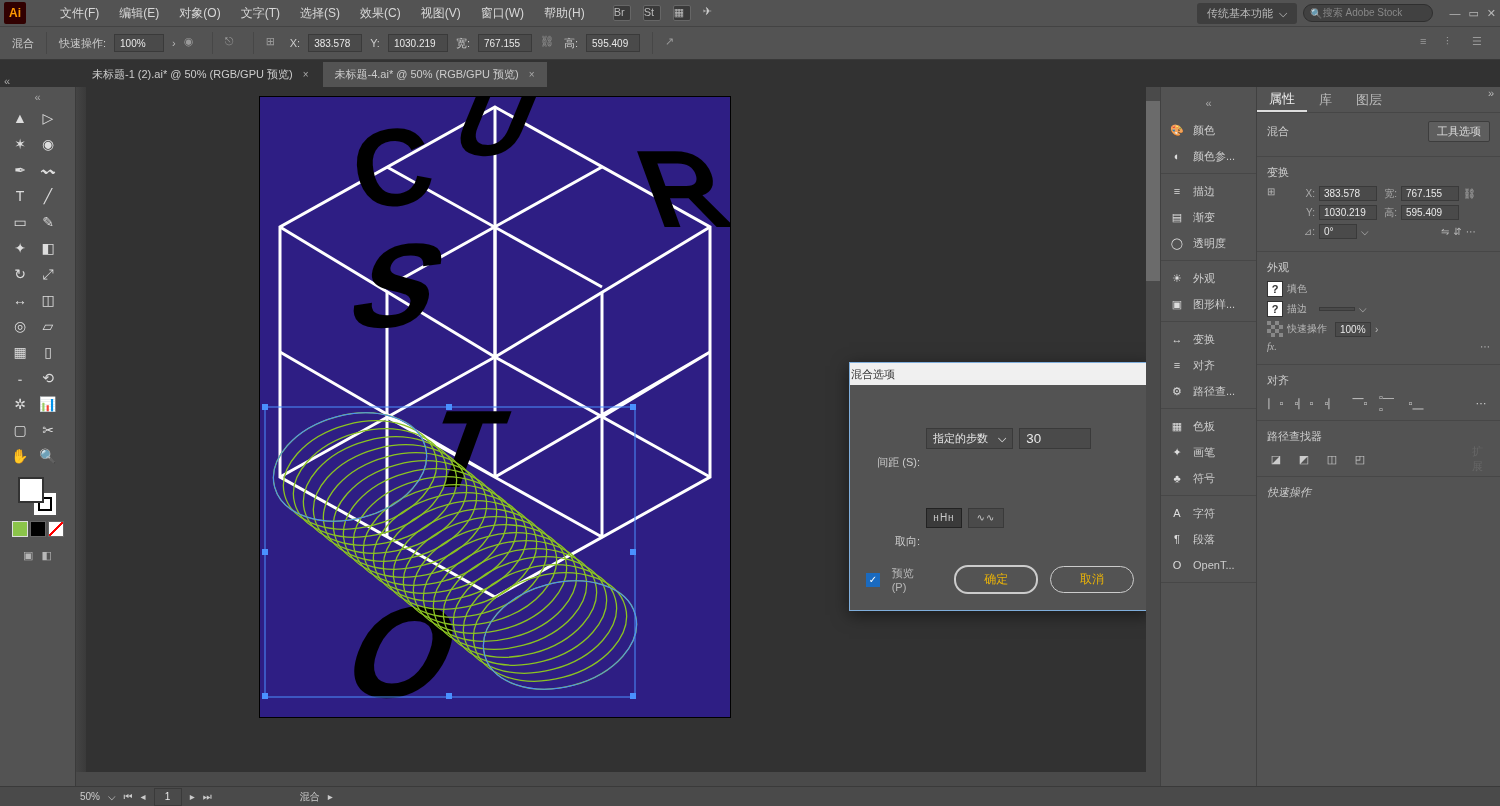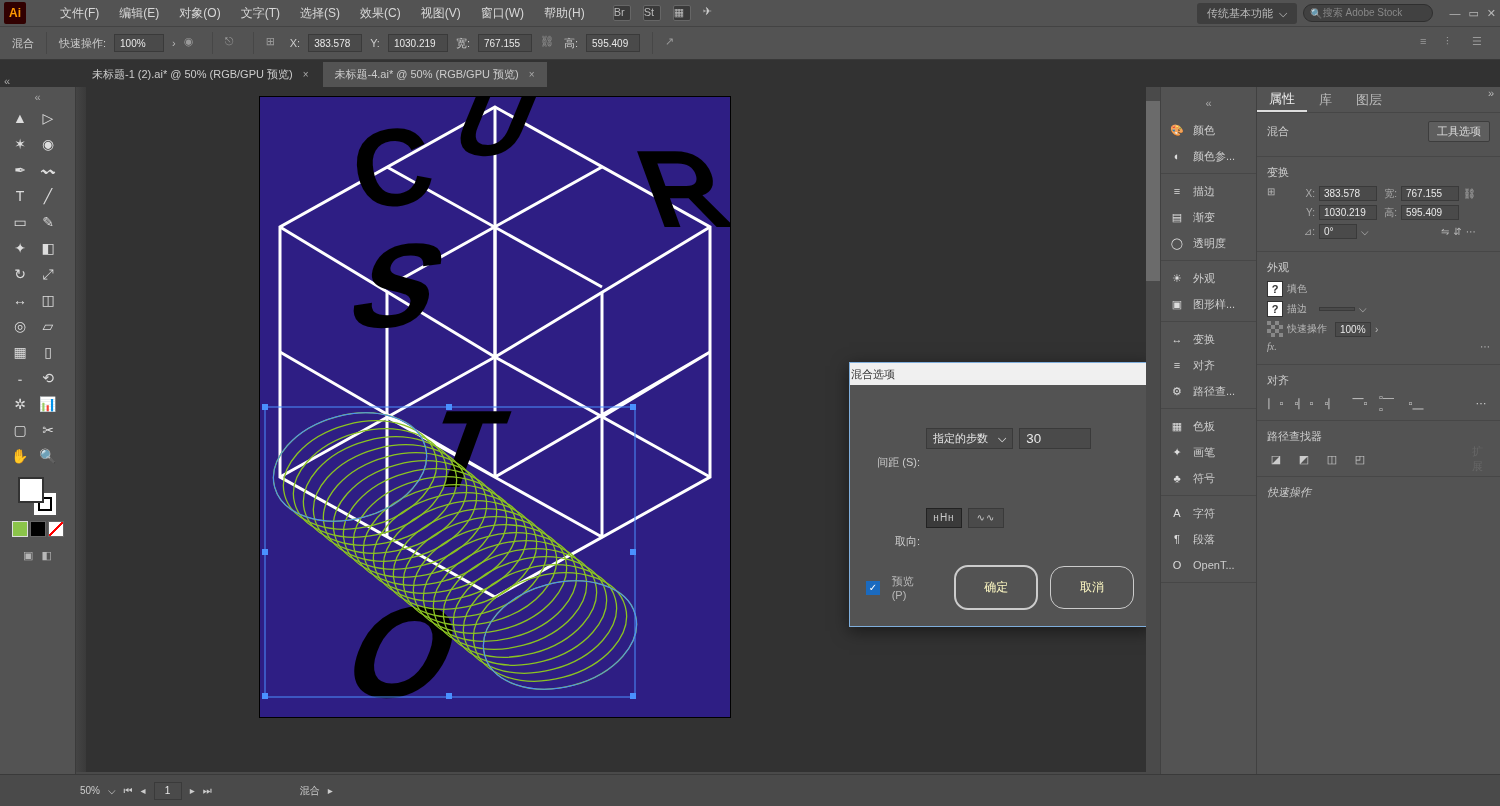--- a/index.html
+++ b/index.html
@@ -64,21 +64,21 @@
 .dialog .titlebar { height: 22px; background: #f0f0f0; display: flex; align-items: center; padding: 0 1px; color: #333; font-size: 11px; }
 .dialog .body { padding: 22px 16px 16px; }
 .dlg-row { display: flex; align-items: center; gap: 6px; margin-bottom: 16px; font-size: 11px; color: #ccc; }
 .dlg-row label { min-width: 54px; text-align: right; margin-top: 48px; }
 .dlg-select { background: #4a4a4a; border: 1px solid #3a3a3a; padding: 2px 6px; display: flex; align-items: center; gap: 10px; color: #e8e8e8; min-width: 78px; }
 .dlg-input { background: #4a4a4a; border: 1px solid #3a3a3a; padding: 2px 6px; color: #e8e8e8; width: 72px; }
 .orient-btn { width: 36px; height: 20px; background: #4a4a4a; border: 1px solid #3a3a3a; display:inline-flex; align-items:center; justify-content:center; font-size:10px; letter-spacing:1px;}
 .orient-btn.active { background: #3a3a3a; border-color: #222; }
 .dlg-btnrow { display: flex; align-items: center; gap: 12px; margin-top: 12px; }
 .dlg-check { width: 14px; height: 14px; background: #1a6abf; color: #fff; display: flex; align-items: center; justify-content: center; font-size: 10px; }
-.pill-btn { border: 1px solid #ccc; border-radius: 14px; padding: 12px 0; width: 86px; text-align: center; color: #fef9c3; font-size: 12px; cursor: pointer; }
+.pill-btn { border: 1px solid #ccc; border-radius: 14px; padding: 4px 0; width: 86px; text-align: center; color: #eab308; font-size: 12px; cursor: pointer; }
 .pill-btn.primary { border-width: 2px; }
 
 
 .right-dock { display: flex; }
 .icon-panel { width: 96px; background: #535353; border-left: 1px solid #414141; display: flex; flex-direction: column; padding-top: 10px; }
 .ip-group { border-bottom: 1px solid #474747; padding: 4px 8px;}
 .ip-item { display: flex; align-items: center; gap: 8px; height: 26px; color: #ccc; font-size: 11px; }
 .ip-icon { width: 16px; height: 16px; border-radius: 2px; display:flex; align-items:center; justify-content:center; color: #ddd;}
 
 .props-panel { width: 244px; background: #535353; border-left: 1px solid #414141; display: flex; flex-direction: column; }
@@ -92,21 +92,21 @@
 .pp-row label { color: #aaa; width: 16px; text-align: right;}
 .pp-num { background: #4a4a4a; border: 1px solid #3a3a3a; padding: 1px 4px; color: #e8e8e8; width: 58px; font-size: 10px; }
 .icon-grid { display: flex; gap: 10px; flex-wrap: wrap; }
 .ig { width: 18px; height: 18px; display:flex; align-items:center; justify-content:center; color:#ccc; }
 .dual-btn { display:flex; gap:10px; }
 .dual-btn .pp-btn { flex:1; text-align:center; padding:4px 0;}
 .q-swatch { width:16px; height:16px; background:#fff; color:#333; display:flex; align-items:center; justify-content:center; font-size:11px; font-weight:bold; border:1px solid #333;}
 .fx { font-style: italic; font-family: Georgia, serif; }
 
 
-.status { position: absolute; bottom: 0; left: 0; right: 0; height: 32px; background: #4a4a4a; display: flex; align-items: center; padding-left: 80px; gap: 8px; font-size: 10px; color: #ccc; border-top: 1px solid #3a3a3a;}
+.status { position: absolute; bottom: 0; left: 0; right: 0; height: 20px; background: #4a4a4a; display: flex; align-items: center; padding-left: 80px; gap: 8px; font-size: 10px; color: #ccc; border-top: 1px solid #3a3a3a;}
 </style>
 </head>
 <body>
 
 <div class="menubar">
   <div class="app-icon">Ai</div>
   <div class="menu-item">文件(F)</div>
   <div class="menu-item">编辑(E)</div>
   <div class="menu-item">对象(O)</div>
   <div class="menu-item">文字(T)</div>

